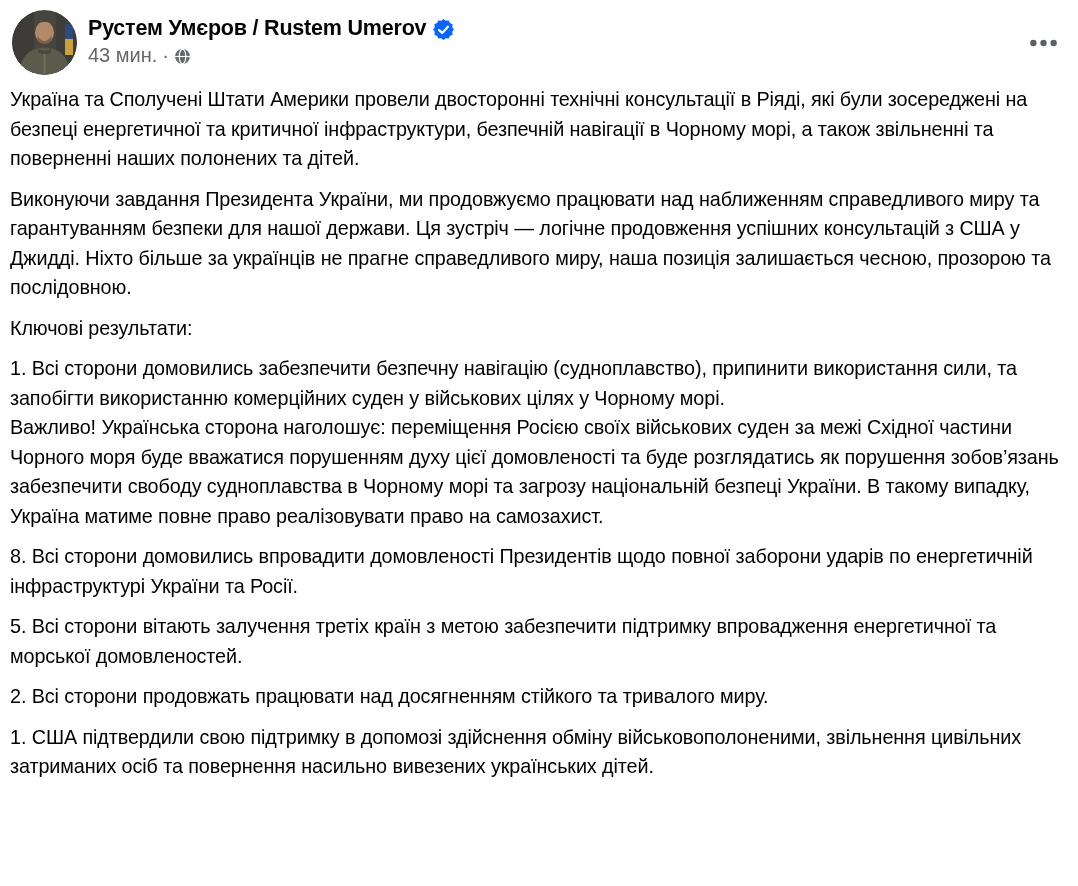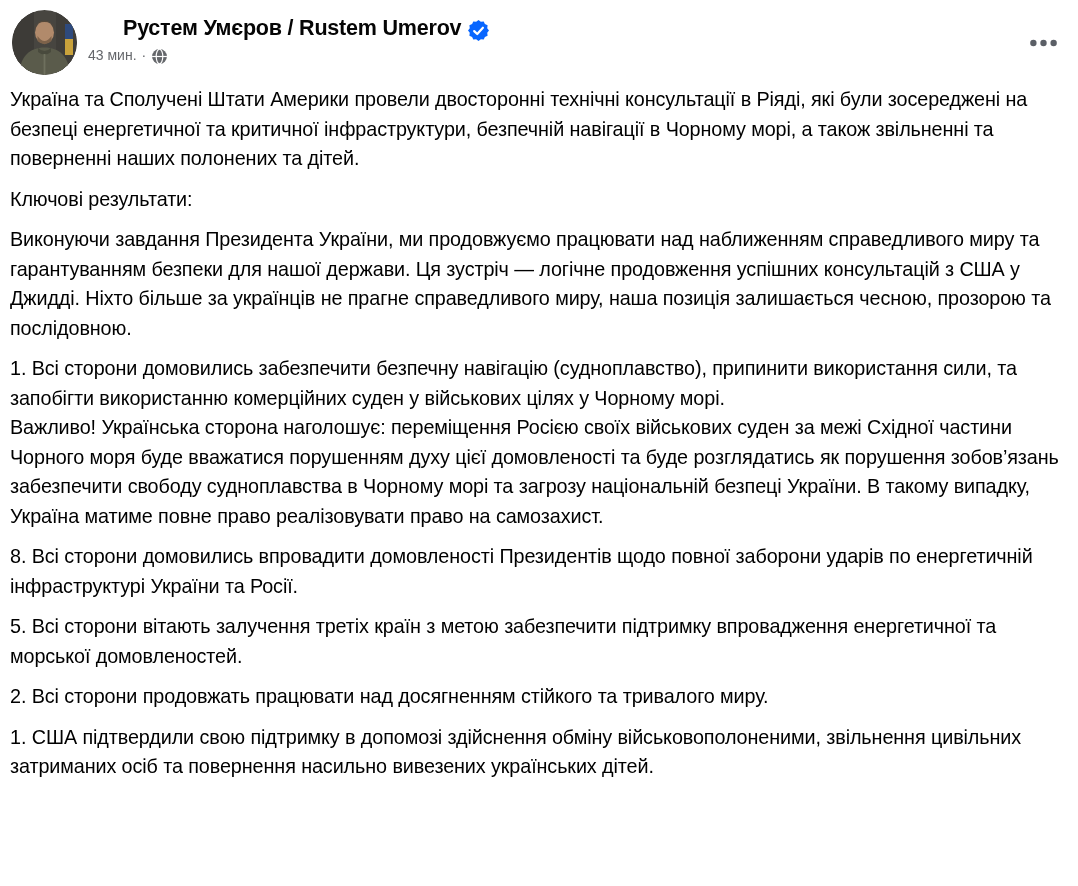--- a/index.html
+++ b/index.html
@@ -39,22 +39,21 @@
     cursor: pointer;
   }
   .avatar-link svg { display: block; }
   .header-meta {
     margin-left: 11px;
     padding-top: 5px;
     min-width: 0;
   }
   .name-row {
     display: flex;
-    align-items: flex-end;
-    margin-left: 35px;
+    align-items: center;
   }
   .profile-name {
     font-size: 21.5px;
     font-weight: 700;
     line-height: 26px;
     letter-spacing: -0.2px;
     color: #050505;
     text-decoration: none;
     white-space: nowrap;
     cursor: pointer;
@@ -62,21 +61,21 @@
   .verified-badge {
     display: inline-flex;
     margin-left: 7px;
     margin-top: 2px;
     flex: 0 0 auto;
   }
   .sub-row {
     display: flex;
     align-items: center;
     margin-top: 5px;
-    font-size: 14px;
+    font-size: 20px;
     line-height: 19px;
     color: #65676b;
   }
   .timestamp {
     color: #65676b;
     text-decoration: none;
     cursor: pointer;
   }
   .meta-sep {
     margin: 0 5px;
@@ -171,22 +170,22 @@
         <circle cx="4" cy="4" r="3.8" fill="#5b5f66"></circle>
         <circle cx="16" cy="4" r="3.8" fill="#5b5f66"></circle>
         <circle cx="28" cy="4" r="3.8" fill="#5b5f66"></circle>
       </svg>
     </button>
 
   </header>
 
   <div class="post-body">
     <p>Україна та Сполучені Штати Америки провели двосторонні технічні консультації в Ріяді, які були зосереджені на безпеці енергетичної та критичної інфраструктури, безпечній навігації в Чорному морі, а також звільненні та поверненні наших полонених та дітей.</p>
+    <p>Виконуючи завдання Президента України, ми продовжуємо працювати над наближенням справедливого миру та гарантуванням безпеки для нашої держави. Ця зустріч — логічне продовження успішних консультацій з США у Джидді. Ніхто більше за українців не прагне справедливого миру, наша позиція залишається чесною, прозорою та послідовною.</p>
     <p>Ключові результати:</p>
-    <p>Виконуючи завдання Президента України, ми продовжуємо працювати над наближенням справедливого миру та гарантуванням безпеки для нашої держави. Ця зустріч — логічне продовження успішних консультацій з США у Джидді. Ніхто більше за українців не прагне справедливого миру, наша позиція залишається чесною, прозорою та послідовною.</p>
     <p>1. Всі сторони домовились забезпечити безпечну навігацію (судноплавство), припинити використання сили, та запобігти використанню комерційних суден у військових цілях у Чорному морі.
 Важливо! Українська сторона наголошує: переміщення Росією своїх військових суден за межі Східної частини Чорного моря буде вважатися порушенням духу цієї домовленості та буде розглядатись як порушення зобов’язань забезпечити свободу судноплавства в Чорному морі та загрозу національній безпеці України. В такому випадку, Україна матиме повне право реалізовувати право на самозахист.</p>
     <p>8. Всі сторони домовились впровадити домовленості Президентів щодо повної заборони ударів по енергетичній інфраструктурі України та Росії.</p>
     <p>5. Всі сторони вітають залучення третіх країн з метою забезпечити підтримку впровадження енергетичної та морської домовленостей.</p>
     <p>2. Всі сторони продовжать працювати над досягненням стійкого та тривалого миру.</p>
     <p>1. США підтвердили свою підтримку в допомозі здійснення обміну військовополоненими, звільнення цивільних затриманих осіб та повернення насильно вивезених українських дітей.</p>
   </div>
 
 </article>
 

